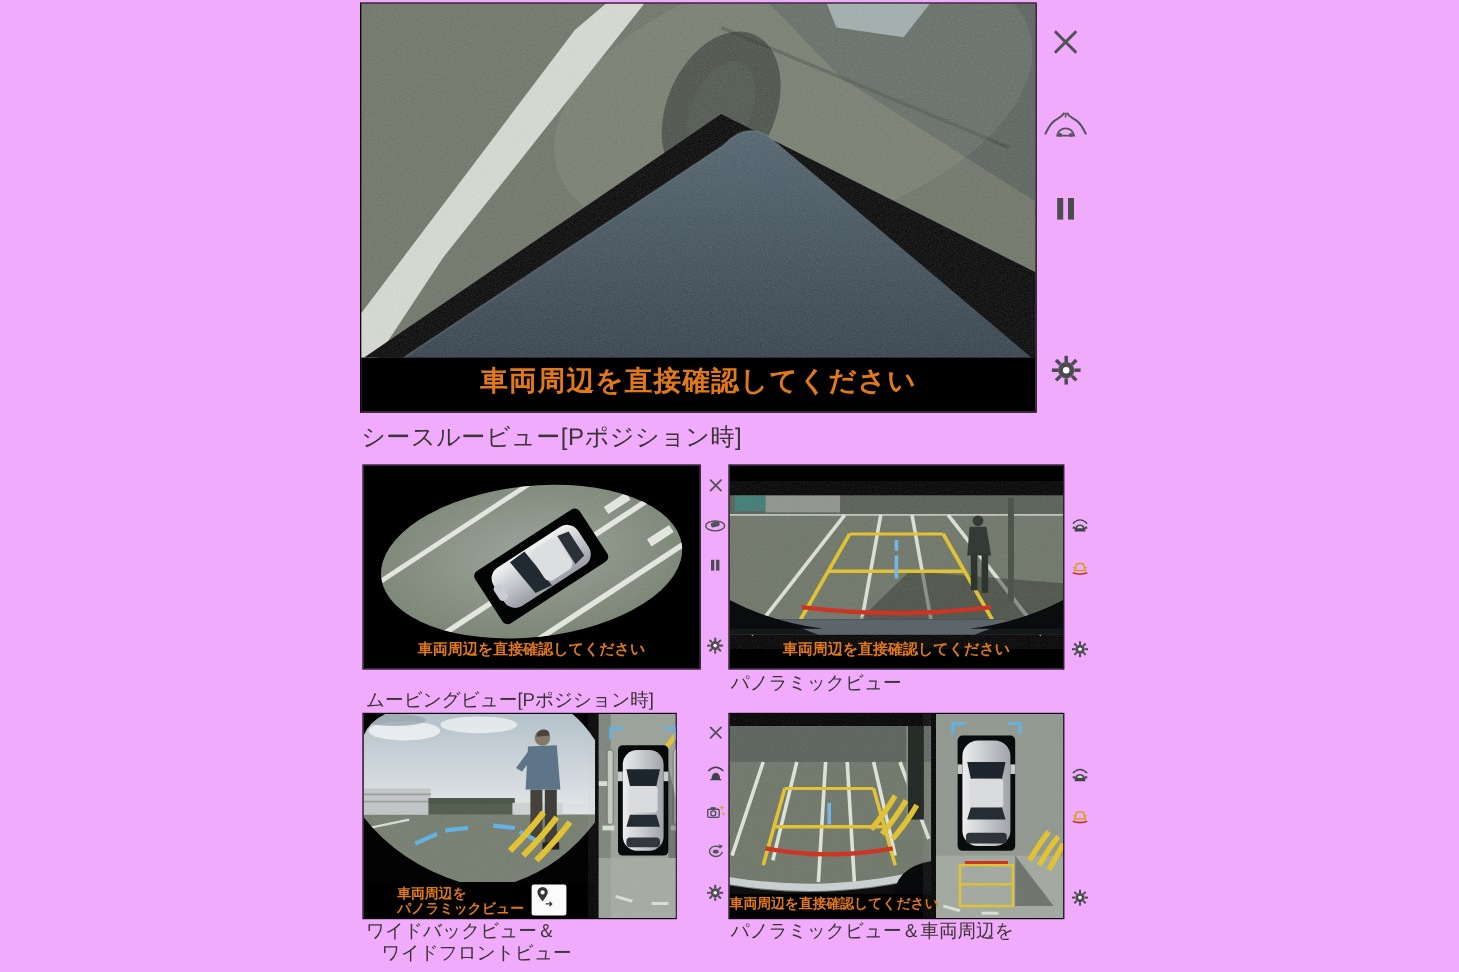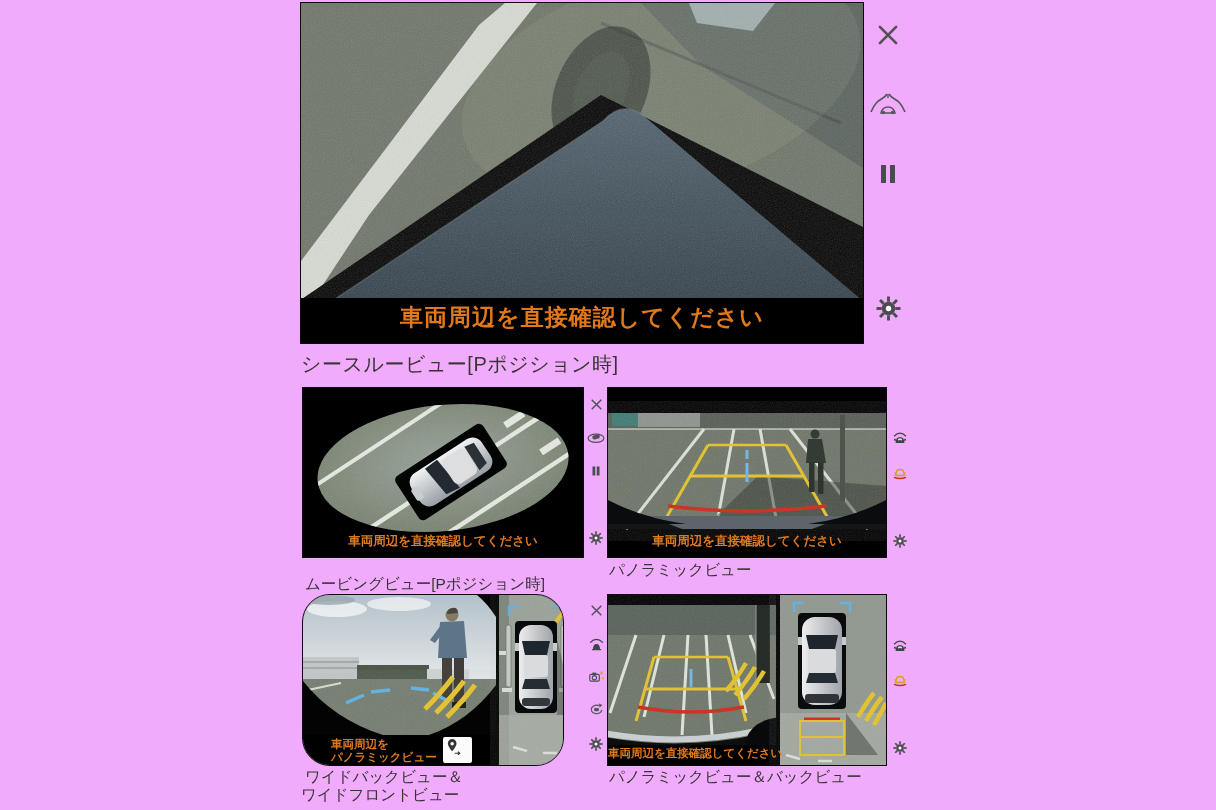--- a/index.html
+++ b/index.html
@@ -260,21 +260,21 @@
             </g>
           </g>
         <circle cx="12" cy="12" r="2.6" fill="#fff"></circle>
       </svg>
     </div>
   </div>
 
   <div class="cap-sm" style="left:305px;top:551px;margin-top:24px;">ムービングビュー[Pポジション時]</div>
   <div class="cap-sm" style="left:609px;top:561px;">パノラミックビュー</div>
 
-  <div class="view" style="left:303px;top:595px;width:260px;height:170px;border-radius:27px;">
+  <div class="view" style="left:303px;top:595px;width:260px;height:170px;">
     <svg width="280" height="170" viewBox="0 0 280 170">
       <defs>
         <linearGradient id="sky4" x1="0" y1="0" x2="0" y2="1">
           <stop offset="0" stop-color="#b4c1c9"></stop>
             <stop offset="1" stop-color="#e3e7e9"></stop>
         </linearGradient>
         <linearGradient id="silv4" x1="0" y1="0" x2="1" y2="0">
           <stop offset="0" stop-color="#ededee"></stop>
             <stop offset="1" stop-color="#9fa4a9"></stop>
         </linearGradient>
@@ -519,16 +519,16 @@
           <rect x="0.5" y="10.6" width="5" height="2.8"></rect>
               <rect x="18.5" y="10.6" width="5" height="2.8"></rect>
             </g>
           </g>
         <circle cx="12" cy="12" r="2.6" fill="#fff"></circle>
       </svg>
     </div>
   </div>
 
   <div class="cap-sm" style="left:305px;top:768px;">ワイドバックビュー＆</div>
-  <div class="cap-sm" style="left:301px;top:786px;">ワイドフロントビュー</div>
-  <div class="cap-sm" style="left:609px;top:768px;">パノラミックビュー＆バックビュー</div>
+  <div class="cap-sm" style="left:318px;top:786px;">ワイドフロントビュー</div>
+  <div class="cap-sm" style="left:609px;top:768px;">パノラミックビュー＆車両周辺を</div>
 
 </div>
 
 </body></html>

